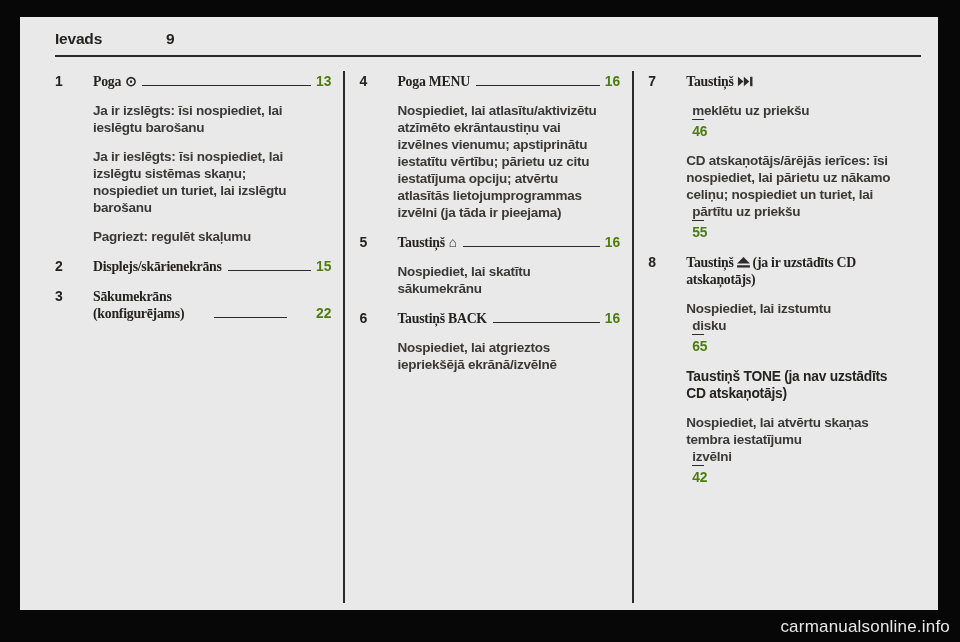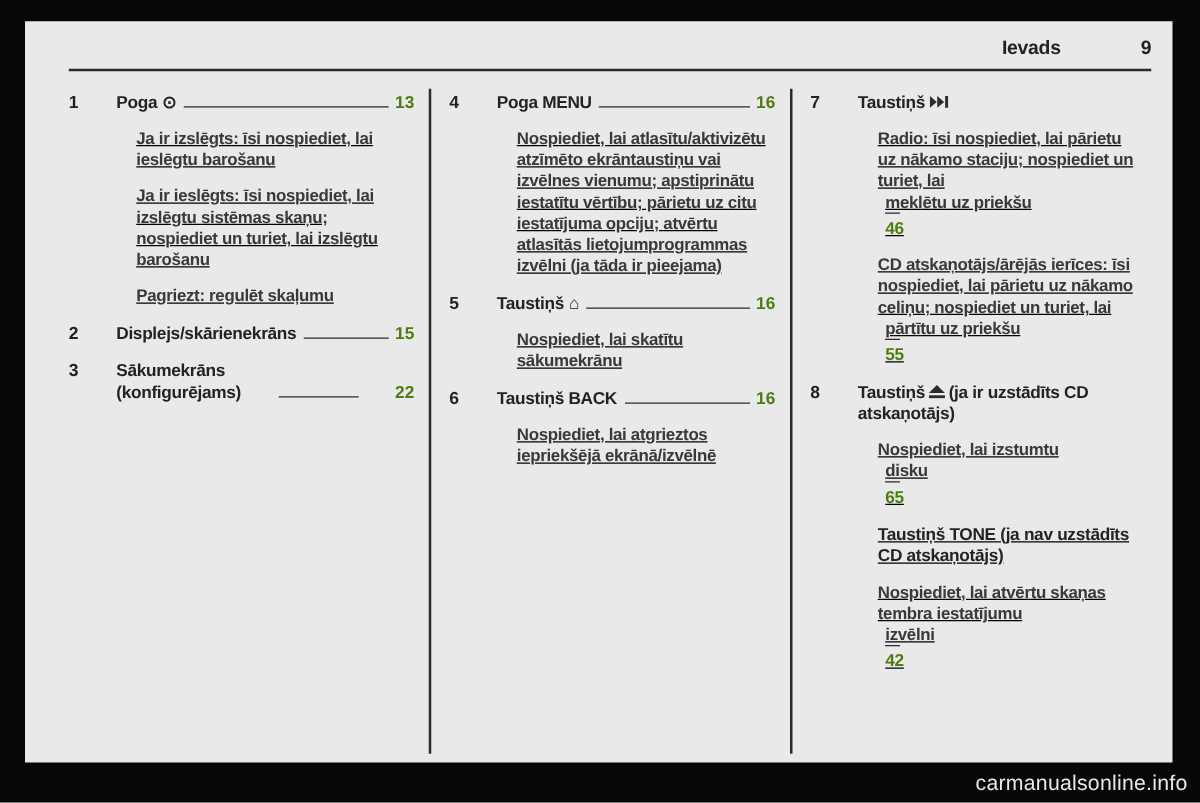--- a/index.html
+++ b/index.html
@@ -8,47 +8,47 @@
     background:#070707;
     font-family:"Liberation Sans", sans-serif;
   }
   .page{
     position:absolute;left:20px;top:17px;width:918px;height:593px;
     background:#e9e9e9;
     box-sizing:border-box;
     padding:13px 17px 0 35px;
   }
   .header{
-    display:flex;justify-content:flex-end;align-items:baseline;
+    display:flex;align-items:baseline;
     font-weight:bold;color:#242322;font-size:15.5px;letter-spacing:-0.2px;
   }
   .header .chapter{margin-right:64px;}
   .rule{height:2px;background:#2c2b2a;margin-top:7px;}
   .cols{display:flex;margin-top:14px;height:532px;}
   .col{width:295px;box-sizing:border-box;padding-right:12px;}
   .col + .col{border-left:2px solid #2c2b2a;padding-left:14px;}
   .entry{margin-top:13px;}
   .entry:first-child{margin-top:2px;}
   .row{display:flex;align-items:baseline;}
   .num{
     width:38px;flex:none;font-weight:bold;color:#242322;
     font-size:14px;letter-spacing:-0.2px;
   }
   .titlewrap{display:flex;align-items:baseline;flex:1;min-width:0;}
   .title{
     font-weight:bold;color:#242322;font-size:13.8px;line-height:17px;
-    letter-spacing:-0.25px;white-space:nowrap;
+    letter-spacing:-0.25px;white-space:nowrap;font-family:Liberation Serif, serif;
   }
   .title.wrap{white-space:normal;max-width:212px;}
   .leader{
     flex:1;min-width:12px;border-bottom:1.8px solid #2c2b2a;
     margin:0 5px 3px 6px;
   }
   .pg{font-weight:bold;color:#4d7c0f;font-size:13.8px;}
-  .body{margin-left:54px;text-decoration:underline;}
+  .body{margin-left:38px;}
   .para{
     margin:12px 0 0 0;font-weight:bold;color:#3a3938;
     font-size:13.5px;line-height:17px;letter-spacing:-0.25px;
   }
   .ptext{display:block;max-width:208px;}
   .lead-row{display:flex;align-items:baseline;flex-direction:column;}
   .lead-row .ptext{max-width:none;}
   .subhead{
     margin-top:13px;font-weight:bold;color:#242322;
     font-size:13.8px;line-height:17px;letter-spacing:-0.25px;max-width:212px;
@@ -189,21 +189,20 @@
             <span class="title">Taustiņš</span>
             <svg class="icon-svg" width="16" height="11" viewBox="0 0 20 14">
               <path d="M1 1 L8 7 L1 13 Z"></path>
               <path d="M8.5 1 L15.5 7 L8.5 13 Z"></path>
               <rect x="16.5" y="1" width="3" height="12"></rect>
             </svg>
           </span>
         </div>
         <div class="body">
           <div class="para">
-            <span class="ptext">Radio: īsi nospiediet, lai pārietu uz nākamo staciju; nospiediet un turiet, lai</span>
             <span class="lead-row">
               <span class="ptext">meklētu uz priekšu</span>
               <span class="leader"></span>
               <span class="pg">46</span>
             </span>
           </div>
           <div class="para">
             <span class="ptext">CD atskaņotājs/ārējās ierīces: īsi nospiediet, lai pārietu uz nākamo celiņu; nospiediet un turiet, lai</span>
             <span class="lead-row">
               <span class="ptext">pārtītu uz priekšu</span>

